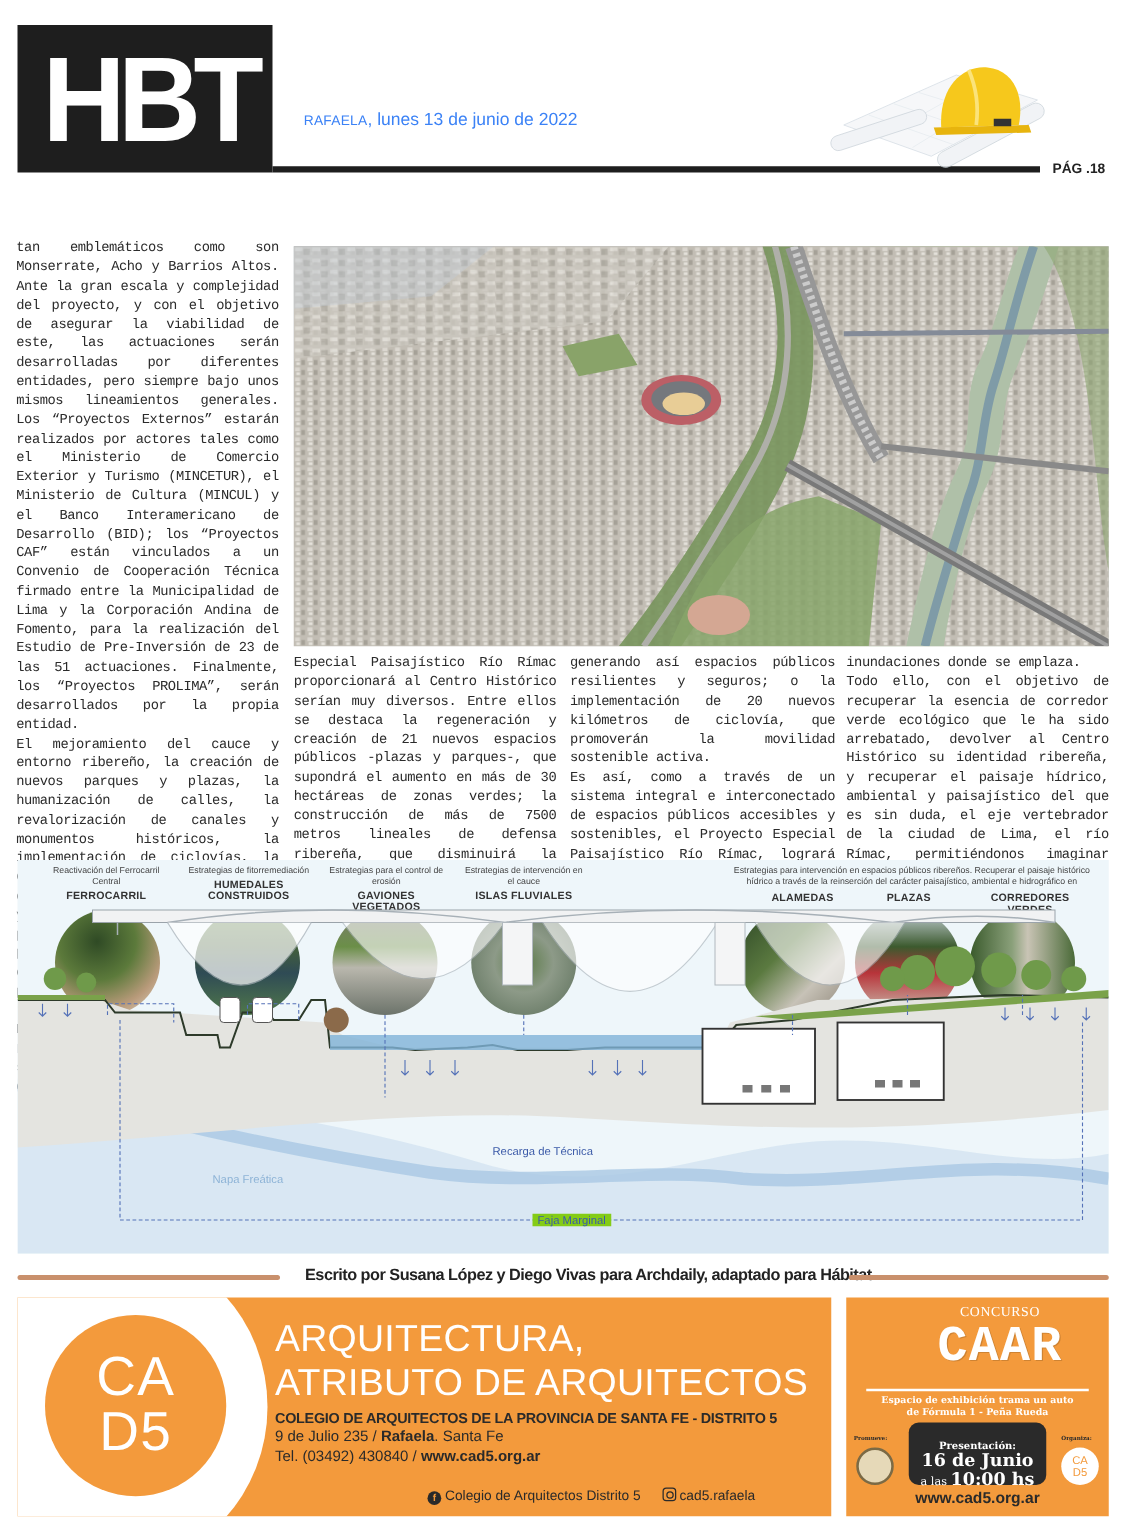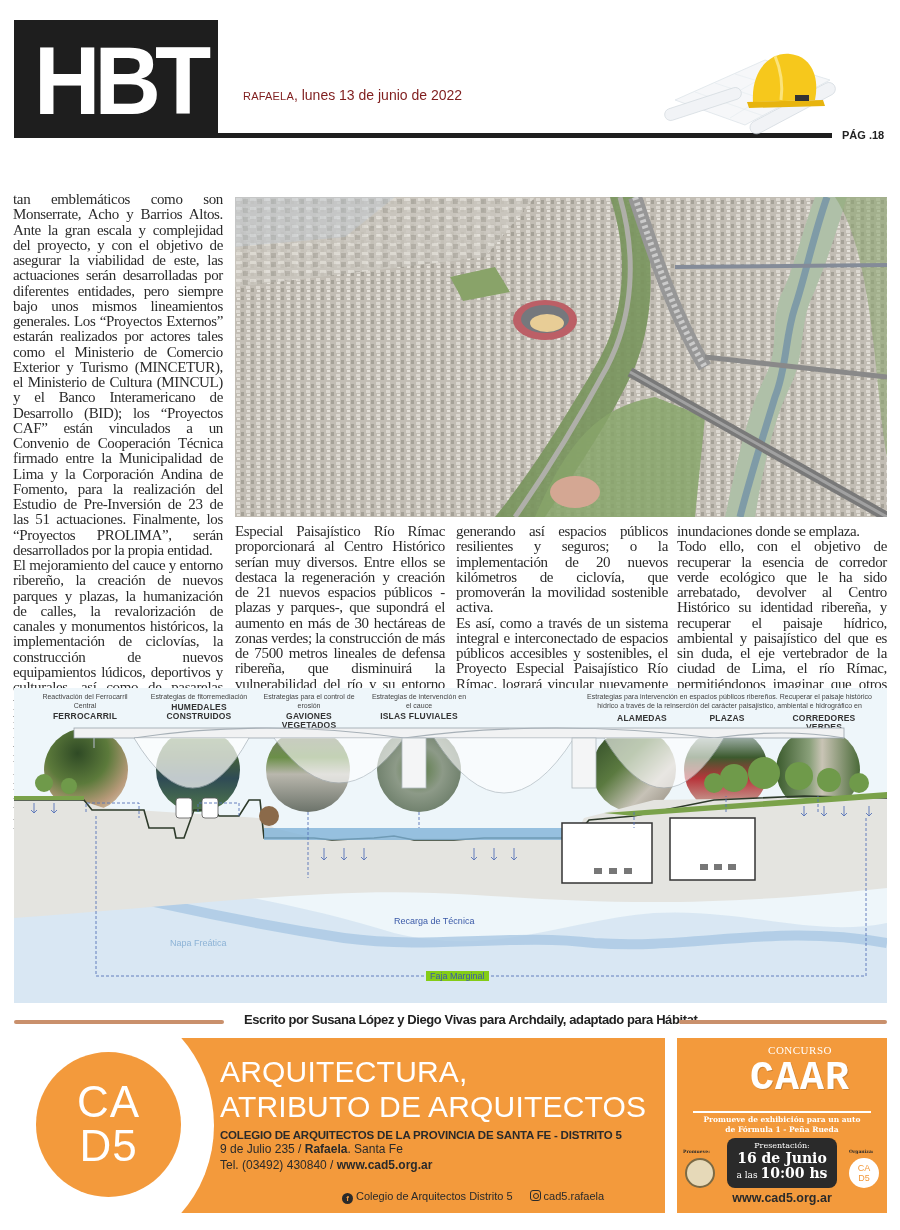--- a/index.html
+++ b/index.html
@@ -3,27 +3,27 @@
 <meta charset="utf-8">
 <style>
   * { box-sizing: border-box; margin: 0; padding: 0; }
   html, body { width: 900px; height: 1230px; background: #ffffff; overflow: hidden; }
   body { font-family: "Liberation Sans", sans-serif; color: #2a2a2a; position: relative; }
 
   
   .masthead { position: absolute; left: 14px; top: 20px; width: 204px; height: 118px; background: #1e1e1e; }
   .masthead .logo { position: absolute; left: 20px; top: 14px; font-family: "Liberation Sans", sans-serif; font-weight: 700; font-size: 92px; color: #fff; letter-spacing: -6px; line-height: 92px; transform: scaleY(1.05); }
   .rule { position: absolute; left: 218px; top: 133px; width: 614px; height: 5px; background: #1e1e1e; }
-  .dateline { position: absolute; left: 243px; top: 87px; font-size: 14px; color: #7f1d1d; }
+  .dateline { position: absolute; left: 243px; top: 87px; font-size: 14px; color: #3b82f6; }
   .dateline .city { font-size: 11px; letter-spacing: 0.2px; }
   .pageno { position: absolute; left: 842px; top: 129px; font-size: 11px; font-weight: 700; color: #222; }
   .helmet-art { position: absolute; left: 655px; top: 40px; width: 190px; height: 95px; }
 
   
-  .col { position: absolute; font-family: Liberation Serif, serif; font-size: 15px; line-height: 15.25px; text-align: justify; color: #2b2b2b; font-stretch: condensed; letter-spacing: -0.35px; }
+  .col { position: absolute; font-family: Liberation Mono, monospace; font-size: 11px; line-height: 15.25px; text-align: justify; color: #2b2b2b; font-stretch: condensed; letter-spacing: -0.35px; }
   .col p { margin: 0; }
   .col1 { left: 13px; top: 192px; width: 210px; }
   .col2 { left: 235px; top: 524px; width: 210px; }
   .col3 { left: 456px; top: 524px; width: 212px; }
   .col4 { left: 677px; top: 524px; width: 210px; }
 
   
   .photo { position: absolute; left: 235px; top: 197px; width: 652px; height: 320px; overflow: hidden;
     background:
       linear-gradient(150deg, rgba(160,180,210,0.5) 0%, rgba(0,0,0,0) 30%),
@@ -54,21 +54,21 @@
   .ad-left .social span.ig { display: inline-block; width: 11px; height: 11px; border-radius: 3px; border: 1.5px solid #2a2a2a; vertical-align: -1px; margin: 0 3px 0 14px; position: relative; }
   .ad-left .social span.ig::after { content: ""; position: absolute; left: 2px; top: 2px; width: 4px; height: 4px; border-radius: 50%; border: 1px solid #2a2a2a; }
 
   
   .ad-right { position: absolute; left: 677px; top: 1038px; width: 210px; height: 175px; background: #f39a3c; overflow: hidden; text-align: center; color: #fff; }
   .ad-right .concurso { position: absolute; left: 0; width: 100%; top: 6px; font-family: "Liberation Serif", serif; font-size: 11px; letter-spacing: 0.5px; padding-left: 36px; }
   .ad-right .caar { position: absolute; left: 0; width: 100%; top: 18px; font-family: Liberation Mono, monospace; font-weight: 700; font-size: 40px; letter-spacing: 1px; text-shadow: 1px 1px 0 rgba(0,0,0,0.15); padding-left: 36px; }
   .ad-right .uline { position: absolute; left: 16px; top: 73px; width: 178px; height: 2px; background: #fff; }
   .ad-right .desc { position: absolute; left: 0; width: 100%; top: 77px; font-family: "DejaVu Serif", serif; font-weight: 700; font-size: 7.5px; line-height: 9.5px; }
   .ad-right .presbox { position: absolute; left: 50px; top: 100px; width: 110px; height: 50px; background: #2a2a2a; border-radius: 8px; }
-  .ad-right .presbox .lbl { display: block; font-family: "DejaVu Serif", serif; font-weight: 400; font-size: 8px; margin-top: 3px; }
+  .ad-right .presbox .lbl { display: block; font-family: "DejaVu Serif", serif; font-weight: 700; font-size: 8px; margin-top: 13px; }
   .ad-right .presbox .date { display: block; font-family: "DejaVu Serif", serif; font-weight: 700; font-size: 14px; line-height: 16px; }
   .ad-right .presbox .time { display: block; font-family: "DejaVu Serif", serif; font-size: 9px; line-height: 15px; }
   .ad-right .presbox .time b { font-size: 14px; }
   .ad-right .url { position: absolute; left: 0; width: 100%; top: 153px; color: #2a2a2a; font-weight: 700; font-size: 12.5px; }
   .ad-right .side-lbl { position: absolute; top: 111px; font-family: "DejaVu Serif", serif; font-size: 4.5px; font-weight: 700; color: #2a2a2a; }
   .ad-right .seal { position: absolute; left: 8px; top: 120px; width: 30px; height: 30px; border-radius: 50%; background: #e6d9b8; border: 2px solid #7b6a45; }
   .ad-right .mini-cad { position: absolute; left: 172px; top: 120px; width: 30px; height: 30px; border-radius: 50%; background: #fff; color: #f39a3c; font-size: 9px; line-height: 10px; padding-top: 5px; }
 </style>
 </head>
 <body>
@@ -306,21 +306,21 @@
     <span class="ic">f</span><span>Colegio de Arquitectos Distrito 5</span>
     <span class="ig"></span><span>cad5.rafaela</span>
   </div>
 </div>
 
 <div class="ad-right">
   <div class="concurso">CONCURSO</div>
   <div class="caar">CAAR</div>
   <div class="uline"></div>
   <div class="desc">
-    <span>Promueve de exhibición para un auto</span><br>
+    <span>Espacio de exhibición trama un auto</span><br>
     <span>de Fórmula 1 - Peña Rueda</span>
   </div>
   <div class="side-lbl" style="left:6px">Promueve:</div>
   <div class="seal"></div>
   <div class="presbox">
     <span class="lbl">Presentación:</span>
     <span class="date">16 de Junio</span>
     <span class="time"><span>a las</span> <b>10:00 hs</b></span>
   </div>
   <div class="side-lbl" style="left:172px">Organiza:</div>

